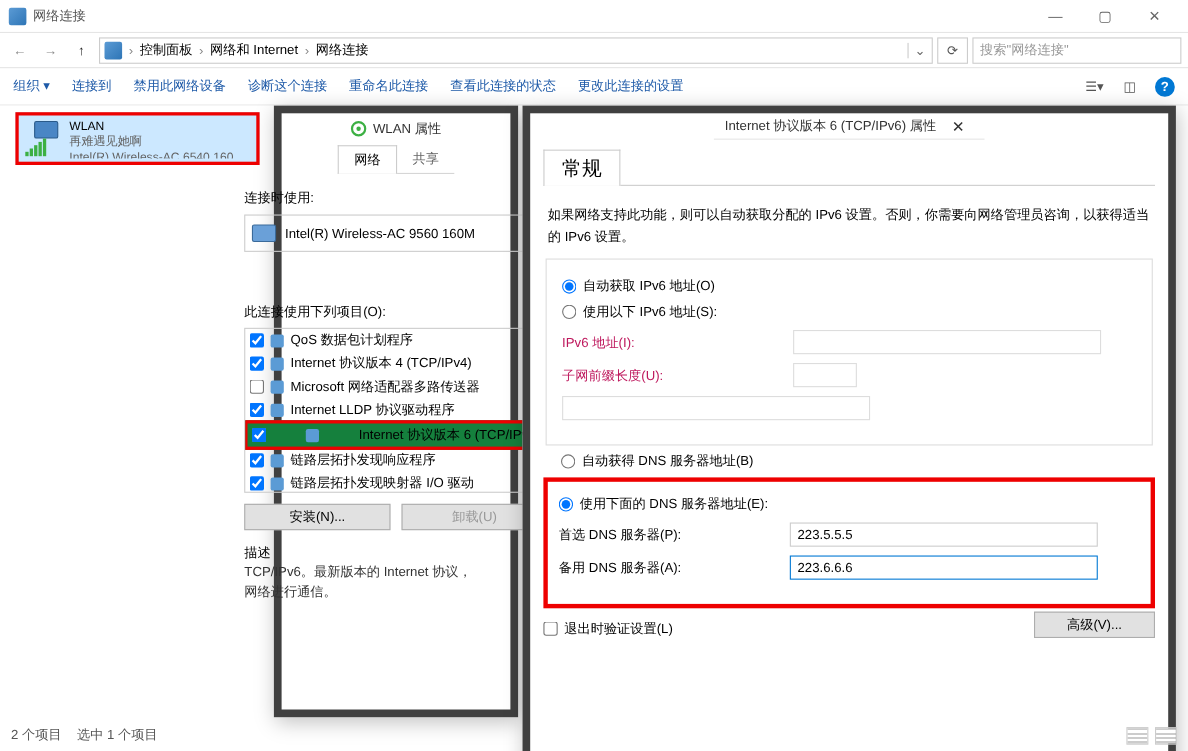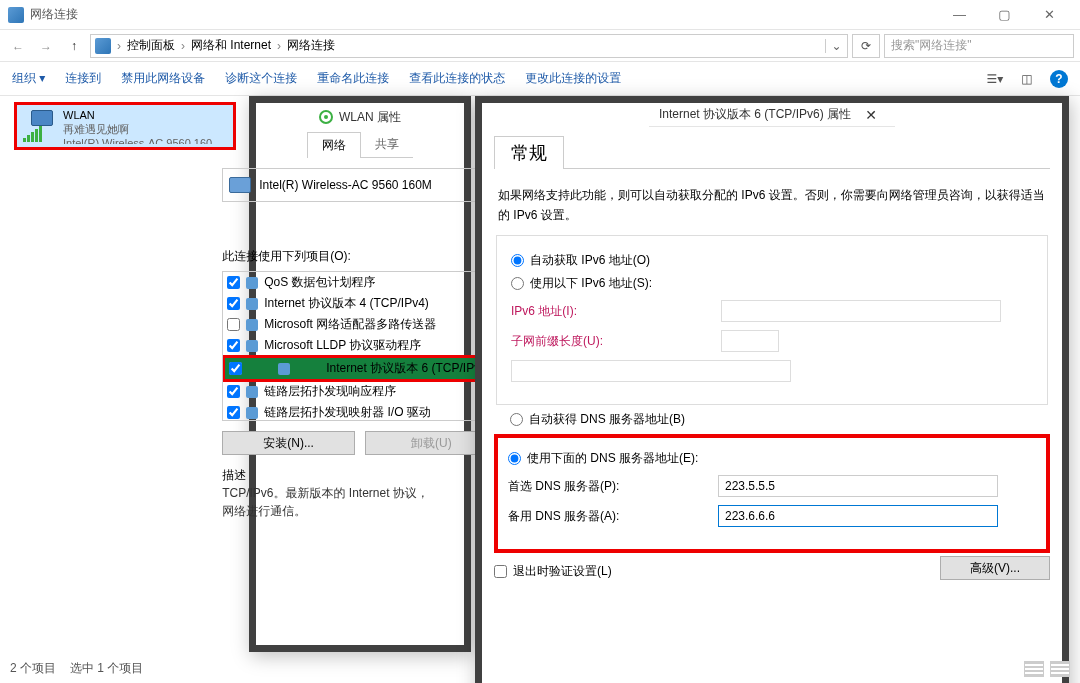--- a/index.html
+++ b/index.html
@@ -151,34 +151,35 @@
             <span></span>
             <span></span>
             <span></span>
             <span></span>
             <span></span>
           </div>
       </div>
       <div class="adapter-text">
         <span class="name">WLAN</span>
         <span class="sub">再难遇见她啊</span>
-        <span class="sub">Intel(R) Wireless-AC 9560 160</span>
+        <span class="sub">Intel(R) Wireless-AC 6540 160</span>
       </div>
     </div>
 
     <div class="dlg dlg1">
       <div class="dlg-title">
         <span class="dlg-icon"></span>
         <span>WLAN 属性</span>
       </div>
       <div class="tabs">
         <div class="tab active">网络</div>
         <div class="tab inactive">共享</div>
       </div>
       <div class="dlg-body">
+        <div class="lbl">连接时使用:</div>
         <div class="conn-box">
           <span class="nic-icon"></span>
           <span>Intel(R) Wireless-AC 9560 160M</span>
         </div>
         <div class="lbl" style="margin-top:46px">此连接使用下列项目(O):</div>
         <div class="items-box">
           <div id="items-rows">
               <div class="row">
                 <input type="checkbox" checked="" style="">
                 <span class="item-icon"></span>
@@ -190,21 +191,21 @@
                 <span>Internet 协议版本 4 (TCP/IPv4)</span>
               </div>
               <div class="row">
                 <input type="checkbox" style="">
                 <span class="item-icon"></span>
                 <span>Microsoft 网络适配器多路传送器</span>
               </div>
               <div class="row">
                 <input type="checkbox" checked="" style="">
                 <span class="item-icon"></span>
-                <span>Microsoft LLDP 协议驱动程序</span>
+                <span>Internet LLDP 协议驱动程序</span>
               </div>
               <div class="row sel">
                 <input type="checkbox" checked="" style="">
                 <span class="item-icon"></span>
                 <span>Internet 协议版本 6 (TCP/IPv6)</span>
               </div>
               <div class="row">
                 <input type="checkbox" checked="" style="">
                 <span class="item-icon"></span>
                 <span>链路层拓扑发现响应程序</span>

